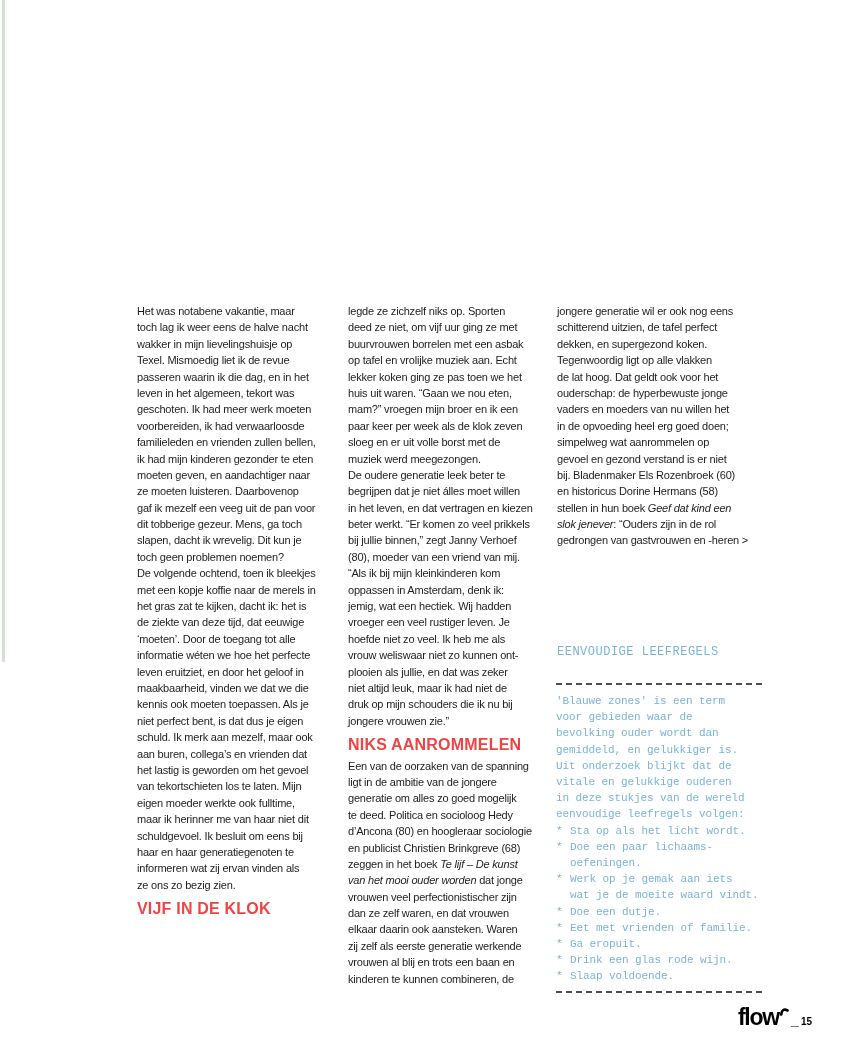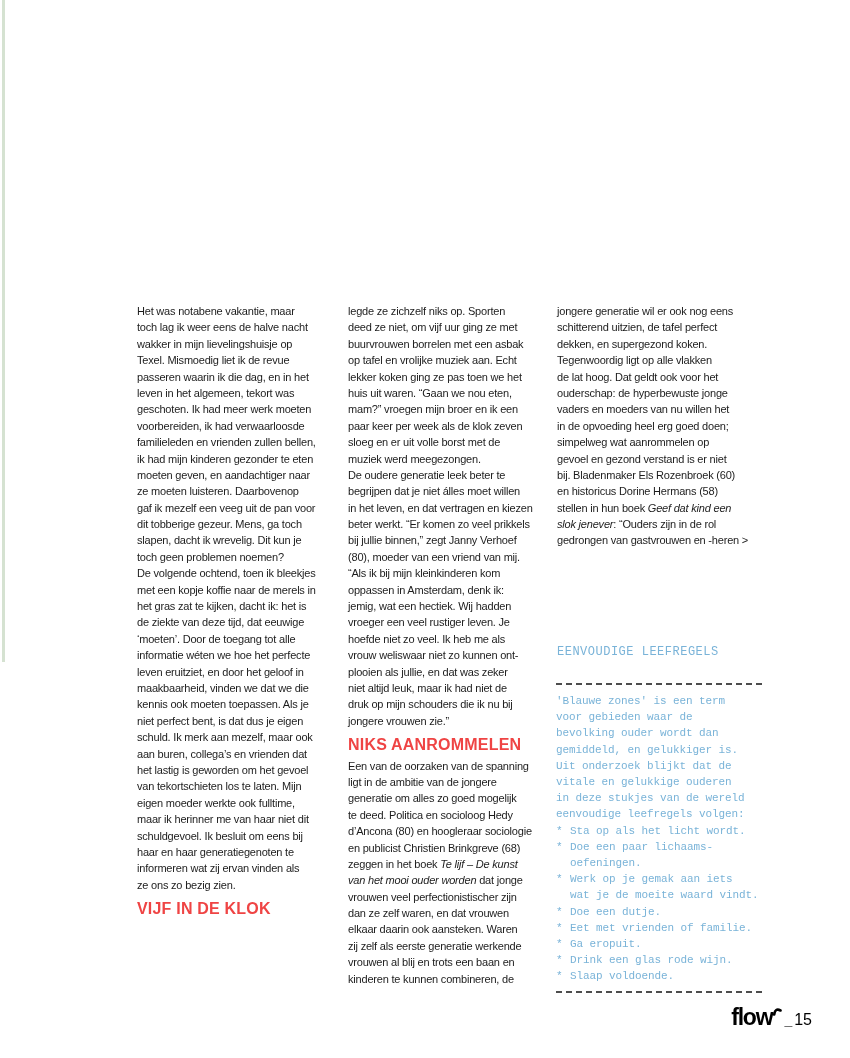--- a/index.html
+++ b/index.html
@@ -28,21 +28,21 @@
   .sb-line{font-size:11px;line-height:16.2px;letter-spacing:-0.1px;white-space:nowrap;}
   .rule-first{padding-left:0;}
   .rule-cont{padding-left:14px;}
   .bullet{display:inline-block;width:14px;}
 
   
   .footer{position:absolute;top:1006px;right:38px;display:flex;align-items:baseline;color:#000;}
   .flow-logo{font-weight:800;font-size:23px;letter-spacing:-1.2px;line-height:1;}
   .swash{position:relative;top:-9px;margin-left:1px;}
   .separator{font-weight:800;font-size:14px;margin:0 2px 0 2px;}
-  .page-number{font-weight:400;font-size:16px;letter-spacing:0;}
+  .page-number{font-weight:700;font-size:10px;letter-spacing:0;}
 </style>
 </head>
 <body>
 
 <div class="green-strip"></div>
 
 <div class="column" id="col-0">
     <div>
       <div class="line"><span>Het was notabene vakantie, maar</span></div>
       <div class="line"><span>toch lag ik weer eens de halve nacht</span></div>

